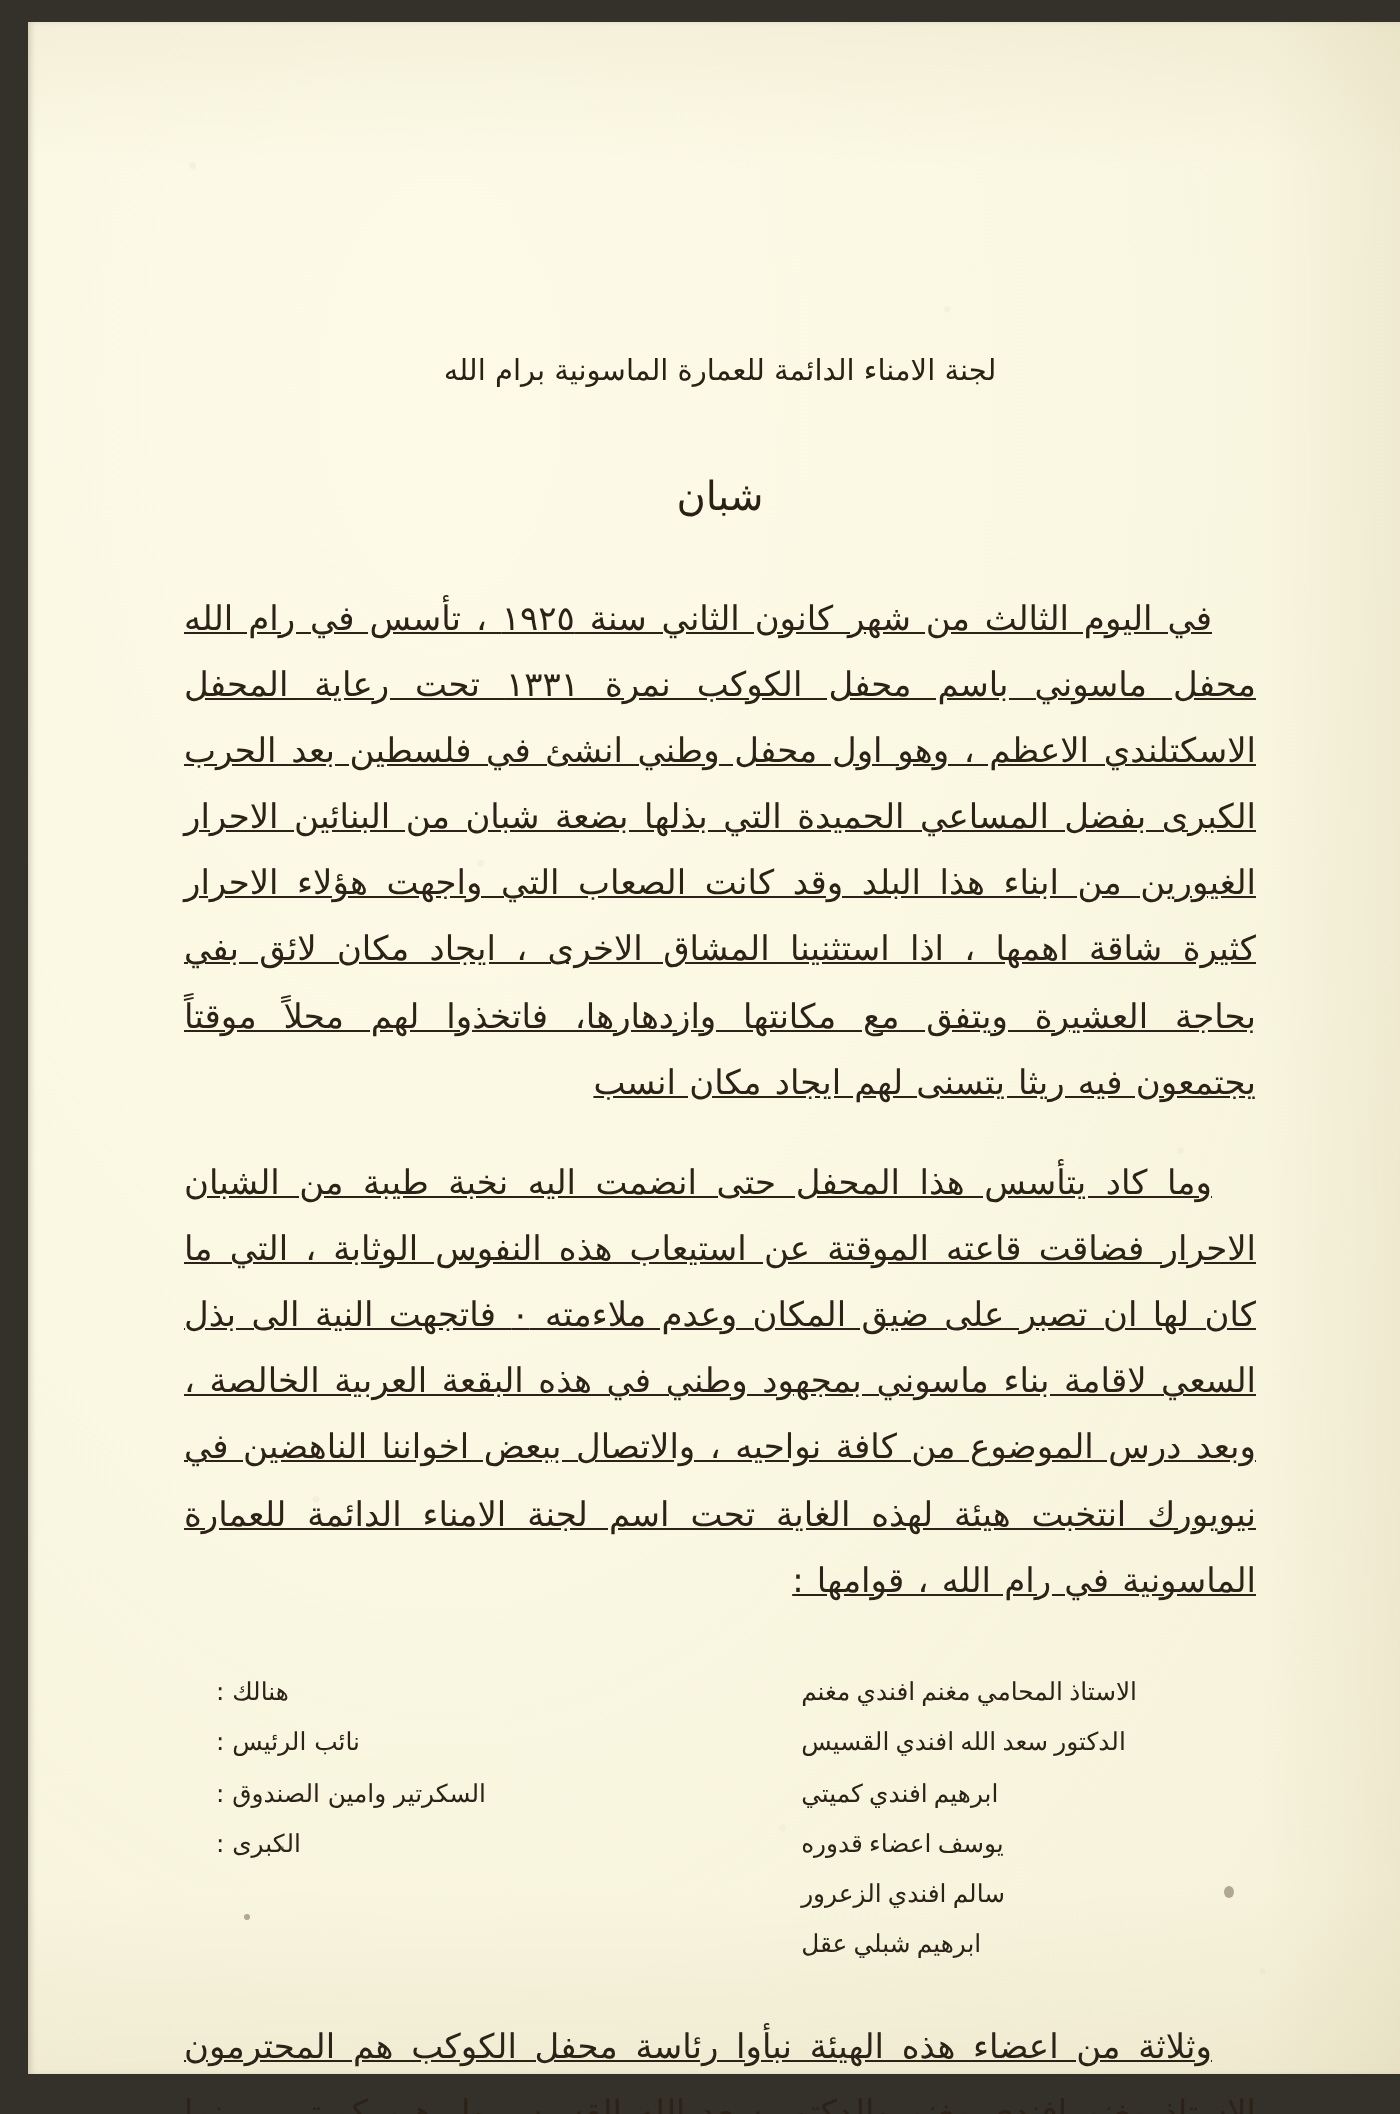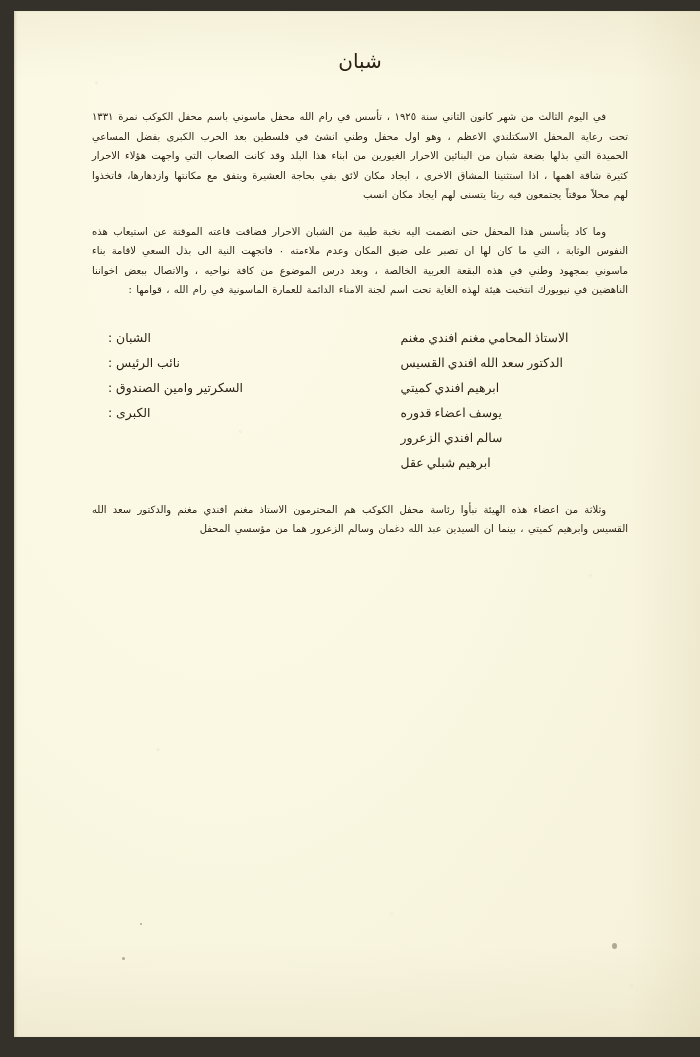--- a/index.html
+++ b/index.html
@@ -92,27 +92,28 @@
     color: #2a2016;
   }
 
   
   .body-block {
     padding-top: 34px;
   }
 
   .para {
     margin: 0 0 17px 0;
-    font-size: 10px;
+    font-size: 17px;
     line-height: 1.95;
     text-align: justify;
     text-justify: inter-word;
     text-indent: 22px;
     color: #2c2217;
     word-spacing: 1.2px;
+    text-decoration: underline;
   }
 
   
   .officers {
     margin: 26px 0 0 0;
     padding: 0 0 0 0;
     width: 100%;
     border-collapse: collapse;
     direction: rtl;
   }
@@ -161,34 +162,35 @@
   }
 </style>
 </head>
 <body>
 
 <div class="scan-frame">
   <div class="page">
 
     <div class="sheet">
 
+      <h1 class="doc-title">لجنة الامناء الدائمة للعمارة الماسونية برام الله</h1>
 
       <h2 class="doc-subtitle">شبان</h2>
 
       <div class="body-block">
         <p class="para">في اليوم الثالث من شهر كانون الثاني سنة ١٩٢٥ ، تأسس في رام الله محفل ماسوني باسم محفل الكوكب نمرة ١٣٣١ تحت رعاية المحفل الاسكتلندي الاعظم ، وهو اول محفل وطني انشئ في فلسطين بعد الحرب الكبرى بفضل المساعي الحميدة التي بذلها بضعة شبان من البنائين الاحرار الغيورين من ابناء هذا البلد وقد كانت الصعاب التي واجهت هؤلاء الاحرار كثيرة شاقة اهمها ، اذا استثنينا المشاق الاخرى ، ايجاد مكان لائق بفي بحاجة العشيرة ويتفق مع مكانتها وازدهارها، فاتخذوا لهم محلاً موقتاً يجتمعون فيه ريثا يتسنى لهم ايجاد مكان انسب</p>
 
         <p class="para">وما كاد يتأسس هذا المحفل حتى انضمت اليه نخبة طيبة من الشبان الاحرار فضاقت قاعته الموقتة عن استيعاب هذه النفوس الوثابة ، التي ما كان لها ان تصبر على ضيق المكان وعدم ملاءمته ٠ فاتجهت النية الى بذل السعي لاقامة بناء ماسوني بمجهود وطني في هذه البقعة العربية الخالصة ، وبعد درس الموضوع من كافة نواحيه ، والاتصال ببعض اخواننا الناهضين في نيويورك انتخبت هيئة لهذه الغاية تحت اسم لجنة الامناء الدائمة للعمارة الماسونية في رام الله ، قوامها :</p>
       </div>
 
       <table class="officers">
         <tbody>
           <tr class="officer-row">
             <td class="name-cell">الاستاذ المحامي مغنم افندي مغنم</td>
-            <td class="role-cell">الشبان :</td>
+            <td class="role-cell">هنالك :</td>
           </tr>
           <tr class="officer-row">
             <td class="name-cell">الدكتور سعد الله افندي القسيس</td>
             <td class="role-cell">نائب الرئيس :</td>
           </tr>
           <tr class="officer-row">
             <td class="name-cell">ابرهيم افندي كميتي</td>
             <td class="role-cell">السكرتير وامين الصندوق :</td>
           </tr>
           <tr class="officer-row member-row">

